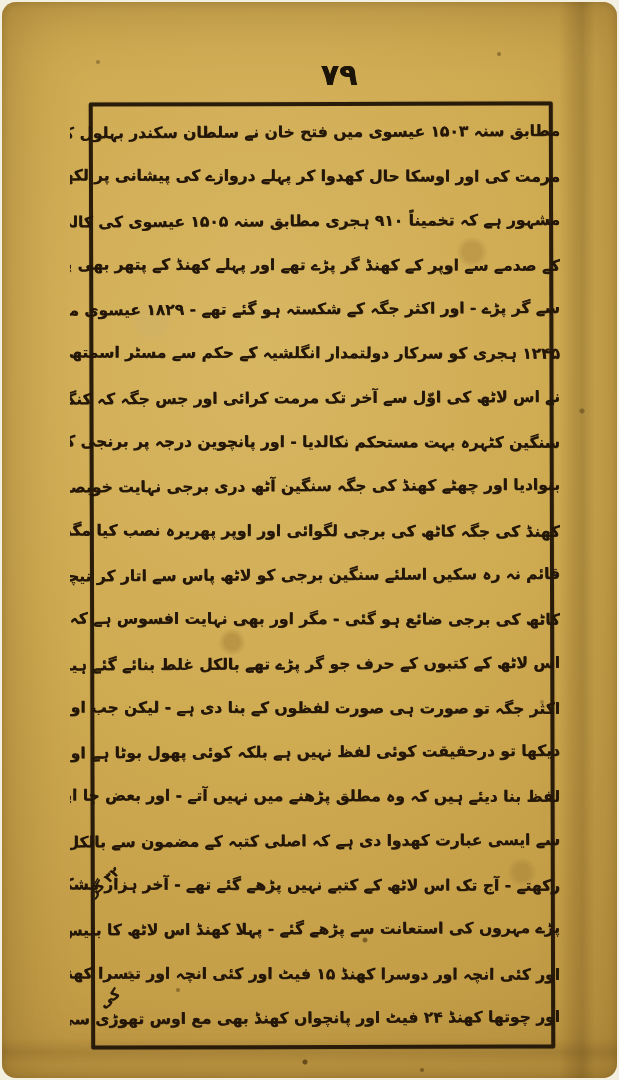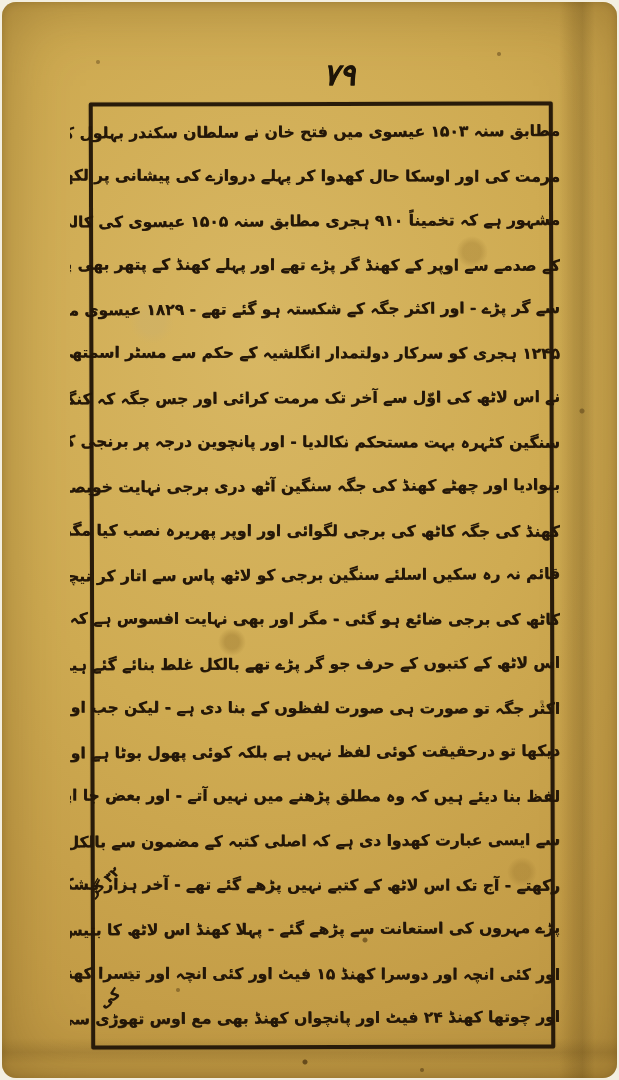--- a/index.html
+++ b/index.html
@@ -47,21 +47,21 @@
   .frame{
     position:absolute;left:88px;top:100px;width:456px;height:939px;
     border:4px solid #281b0a;border-radius:2px;
     transform:rotate(-0.15deg);
     box-shadow:0 0 1px rgba(40,27,10,.6);
   }
   
   .pageno{
     position:absolute;top:55px;left:287px;width:100px;
     text-align:center;font-size:30px;font-weight:bold;color:#1d1408;
-    letter-spacing:3px;text-shadow:.4px .4px 0 #1d1408;font-style:italic;
+    letter-spacing:3px;text-shadow:.4px .4px 0 #1d1408;
   }
   
   .textblock{
     position:absolute;left:68px;top:108px;width:490px;
     direction:rtl;color:#241708;
   }
   .line{
     height:44.3px;line-height:44.3px;overflow:hidden;white-space:nowrap;
     font-size:15.5px;font-weight:bold;text-align:right;
     text-shadow:.35px .35px 0 rgba(36,23,8,.85);

